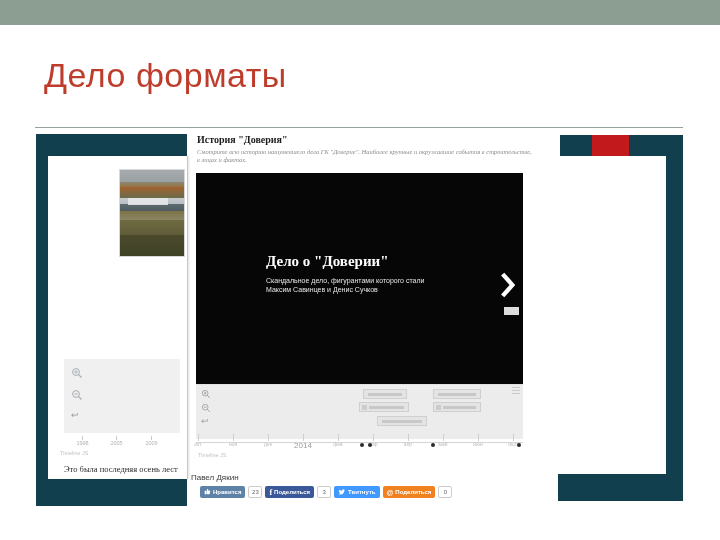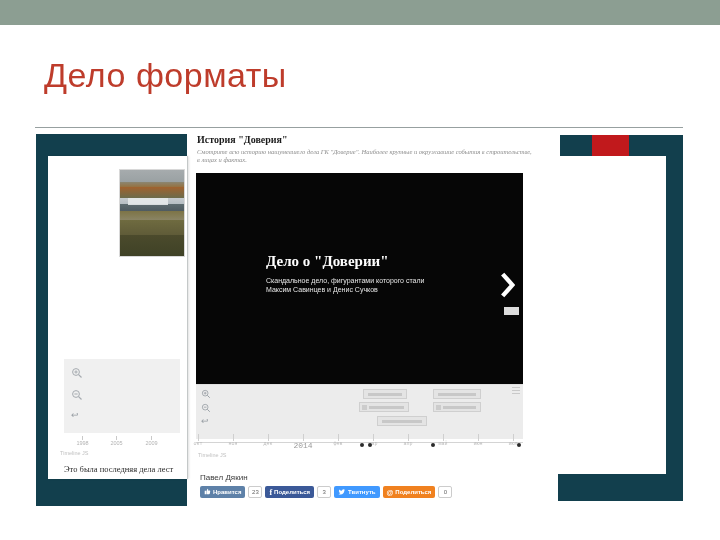--- a/index.html
+++ b/index.html
@@ -57,27 +57,27 @@
   .gray-band{position:absolute;left:9px;top:256px;width:327px;height:54px;background:#ececec;
              border-top:1px solid #e0e0e0;}
   .gray-band .ctrl{position:absolute;left:5px;}
   .flag{position:absolute;height:10px;background:#e4e4e4;border:1px solid #cfcfcf;box-sizing:border-box;}
   .flag .blur{display:block;height:3px;background:#c8c8c8;margin:3px 4px 0 4px;}
   .flag .fi{position:absolute;left:2px;top:2px;width:5px;height:5px;background:#cccccc;}
   .grip{position:absolute;right:3px;top:2px;width:8px;height:8px;
         background:repeating-linear-gradient(180deg,#c9c9c9 0 1px,transparent 1px 3px);}
 
   .axis{position:absolute;left:9px;top:314px;width:327px;height:1px;background:#d4d4d4;}
-  .tick{position:absolute;top:306px;width:20px;text-align:center;font-family:Liberation Mono, monospace;}
+  .tick{position:absolute;top:306px;width:20px;text-align:center;}
   .tick .line{display:block;margin:0 auto;width:1px;height:7px;background:#cfcfcf;}
   .tick .lbl{display:block;font-size:5px;color:#bcbcbc;}
   .tick.year .lbl{font-size:8px;color:#9b9b9b;}
   .dot{position:absolute;width:4px;height:4px;border-radius:50%;background:#2b2b2b;top:315px;}
 
-  .author{position:absolute;left:13px;top:345px;font-size:8px;color:#3a3a3a;}
+  .author{position:absolute;left:4px;top:345px;font-size:8px;color:#3a3a3a;}
   .share{position:absolute;left:13px;top:358px;height:12px;display:flex;align-items:center;gap:3px;}
   .sbtn{display:flex;align-items:center;gap:2px;height:12px;padding:0 4px;border:none;border-radius:2px;
         color:#fff;font-size:6px;font-weight:700;font-family:"Liberation Sans",sans-serif;cursor:pointer;}
   .sbtn.vk{background:#5E81A8;}
   .sbtn.fb{background:#3B5998;}
   .sbtn.tw{background:#4099FF;}
   .sbtn.mr{background:#F0811F;}
   .chip{height:10px;min-width:8px;padding:0 2px;background:#fff;border:1px solid #cccccc;border-radius:2px;
         font-size:6px;color:#666;display:flex;align-items:center;justify-content:center;}
   .uarr{font-size:9px;color:#9aa0a6;line-height:1;background:none;border:none;padding:0;cursor:pointer;}
@@ -287,21 +287,21 @@
             <span class="line"></span>
             <span class="lbl">2009</span>
           </span>
       </div>
 
       <div class="tl-attr" style="left:12px;top:294px;">
 
         <span>Timeline JS</span>
       </div>
 
-      <div class="caption">Это была последняя дела лест</div>
+      <div class="caption">Это была последняя осень лест</div>
     </div>
 
     <div class="teal" style="left:525px;top:7px;width:122px;height:21px;"></div>
     <div class="logo-red"></div>
     <div class="teal" style="left:631px;top:7px;width:17px;height:366px;"></div>
     <div class="teal" style="left:523px;top:346px;width:125px;height:27px;"></div>
 
   </div>
 </div>
 

